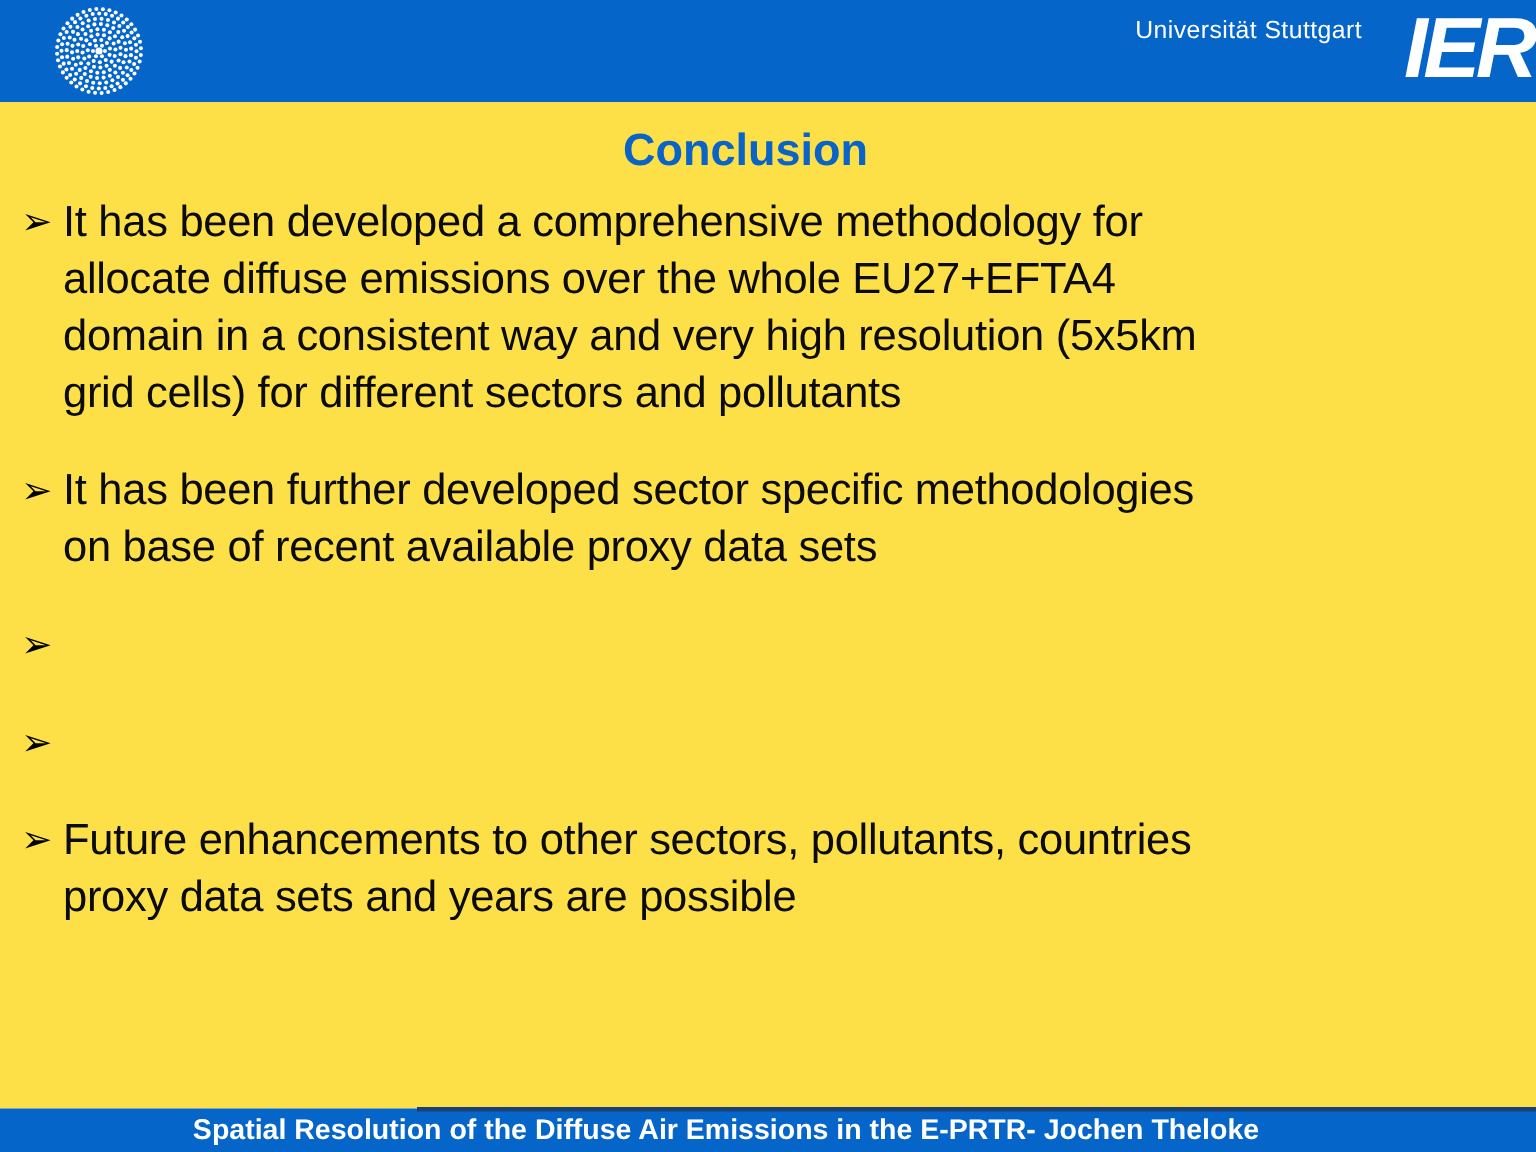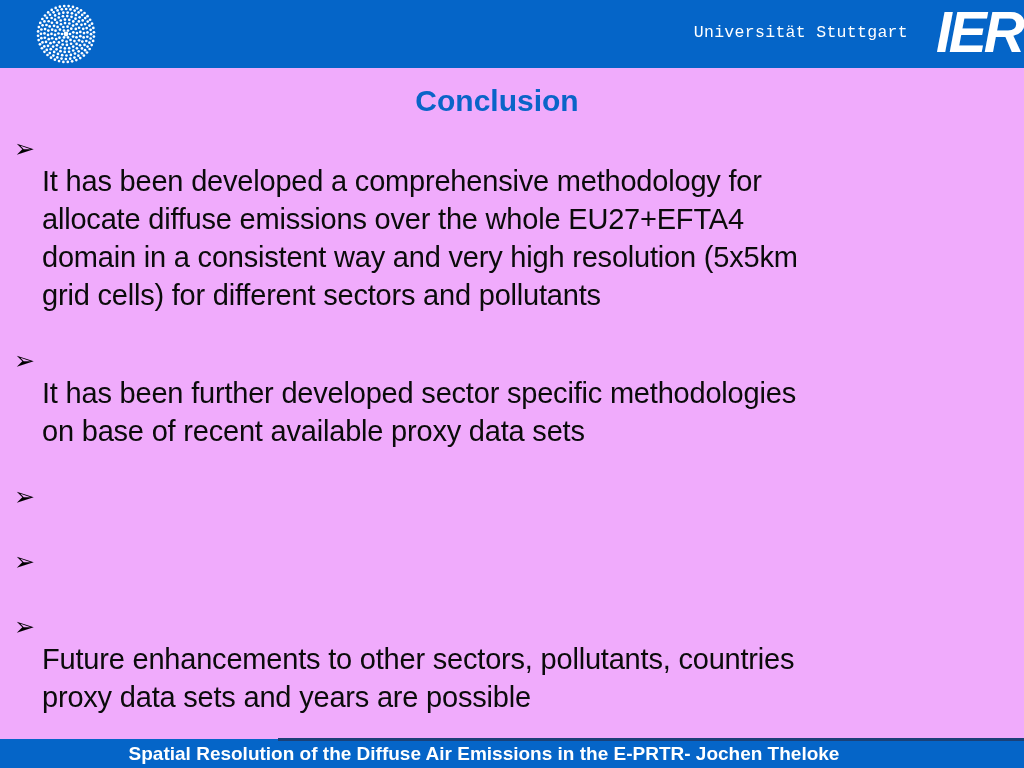--- a/index.html
+++ b/index.html
@@ -21,34 +21,34 @@
   
   .topbar{
     position:absolute;top:0;left:0;right:0;height:68px;
     background:var(--bar-blue);
   }
   .unilogo{
     position:absolute;left:36px;top:4px;width:60px;height:60px;display:block;
   }
   .unilogo svg{width:100%;height:100%;display:block;}
   .head-text{
-    position:absolute;top:21px;right:116px;
+    position:absolute;top:8px;right:116px;
     text-align:right;color:#ffffff;
     font-size:16.5px;line-height:24px;letter-spacing:.3px;
-    font-weight:400;white-space:nowrap;font-family:Liberation Mono, monospace;
+    font-weight:400;white-space:nowrap;
   }
   .ier{
     position:absolute;top:-2px;right:2px;
     color:#ffffff;font-size:57px;line-height:68px;
     font-weight:bold;font-style:italic;letter-spacing:-3px;
   }
   
   .content{
     position:absolute;top:68px;left:0;right:0;bottom:29px;
-    background:#f0abfc;
+    background:#fde047;
   }
   .title{
     margin-top:16px;
     text-align:center;
     color:var(--title-blue);
     font-size:30px;font-weight:bold;
     padding-right:30px;
   }
   .bullets{
     margin:11px 10px 0 14px;
@@ -60,21 +60,20 @@
   .arrow{
     flex:none;width:28px;
     font-size:25px;line-height:38px;
     color:#000;
   }
   .btext{
     white-space:pre-line;
     color:var(--body-text);
     font-size:29px;line-height:38px;
     letter-spacing:-.2px;
-    margin-top:33px;
   }
   
   .footbar{
     position:absolute;left:0;right:0;bottom:0;height:29px;
     background:var(--bar-blue);
     text-align:center;
   }
   .foot-divider{
     position:absolute;top:-1px;left:278px;right:0;height:3px;
     background:var(--divider);

